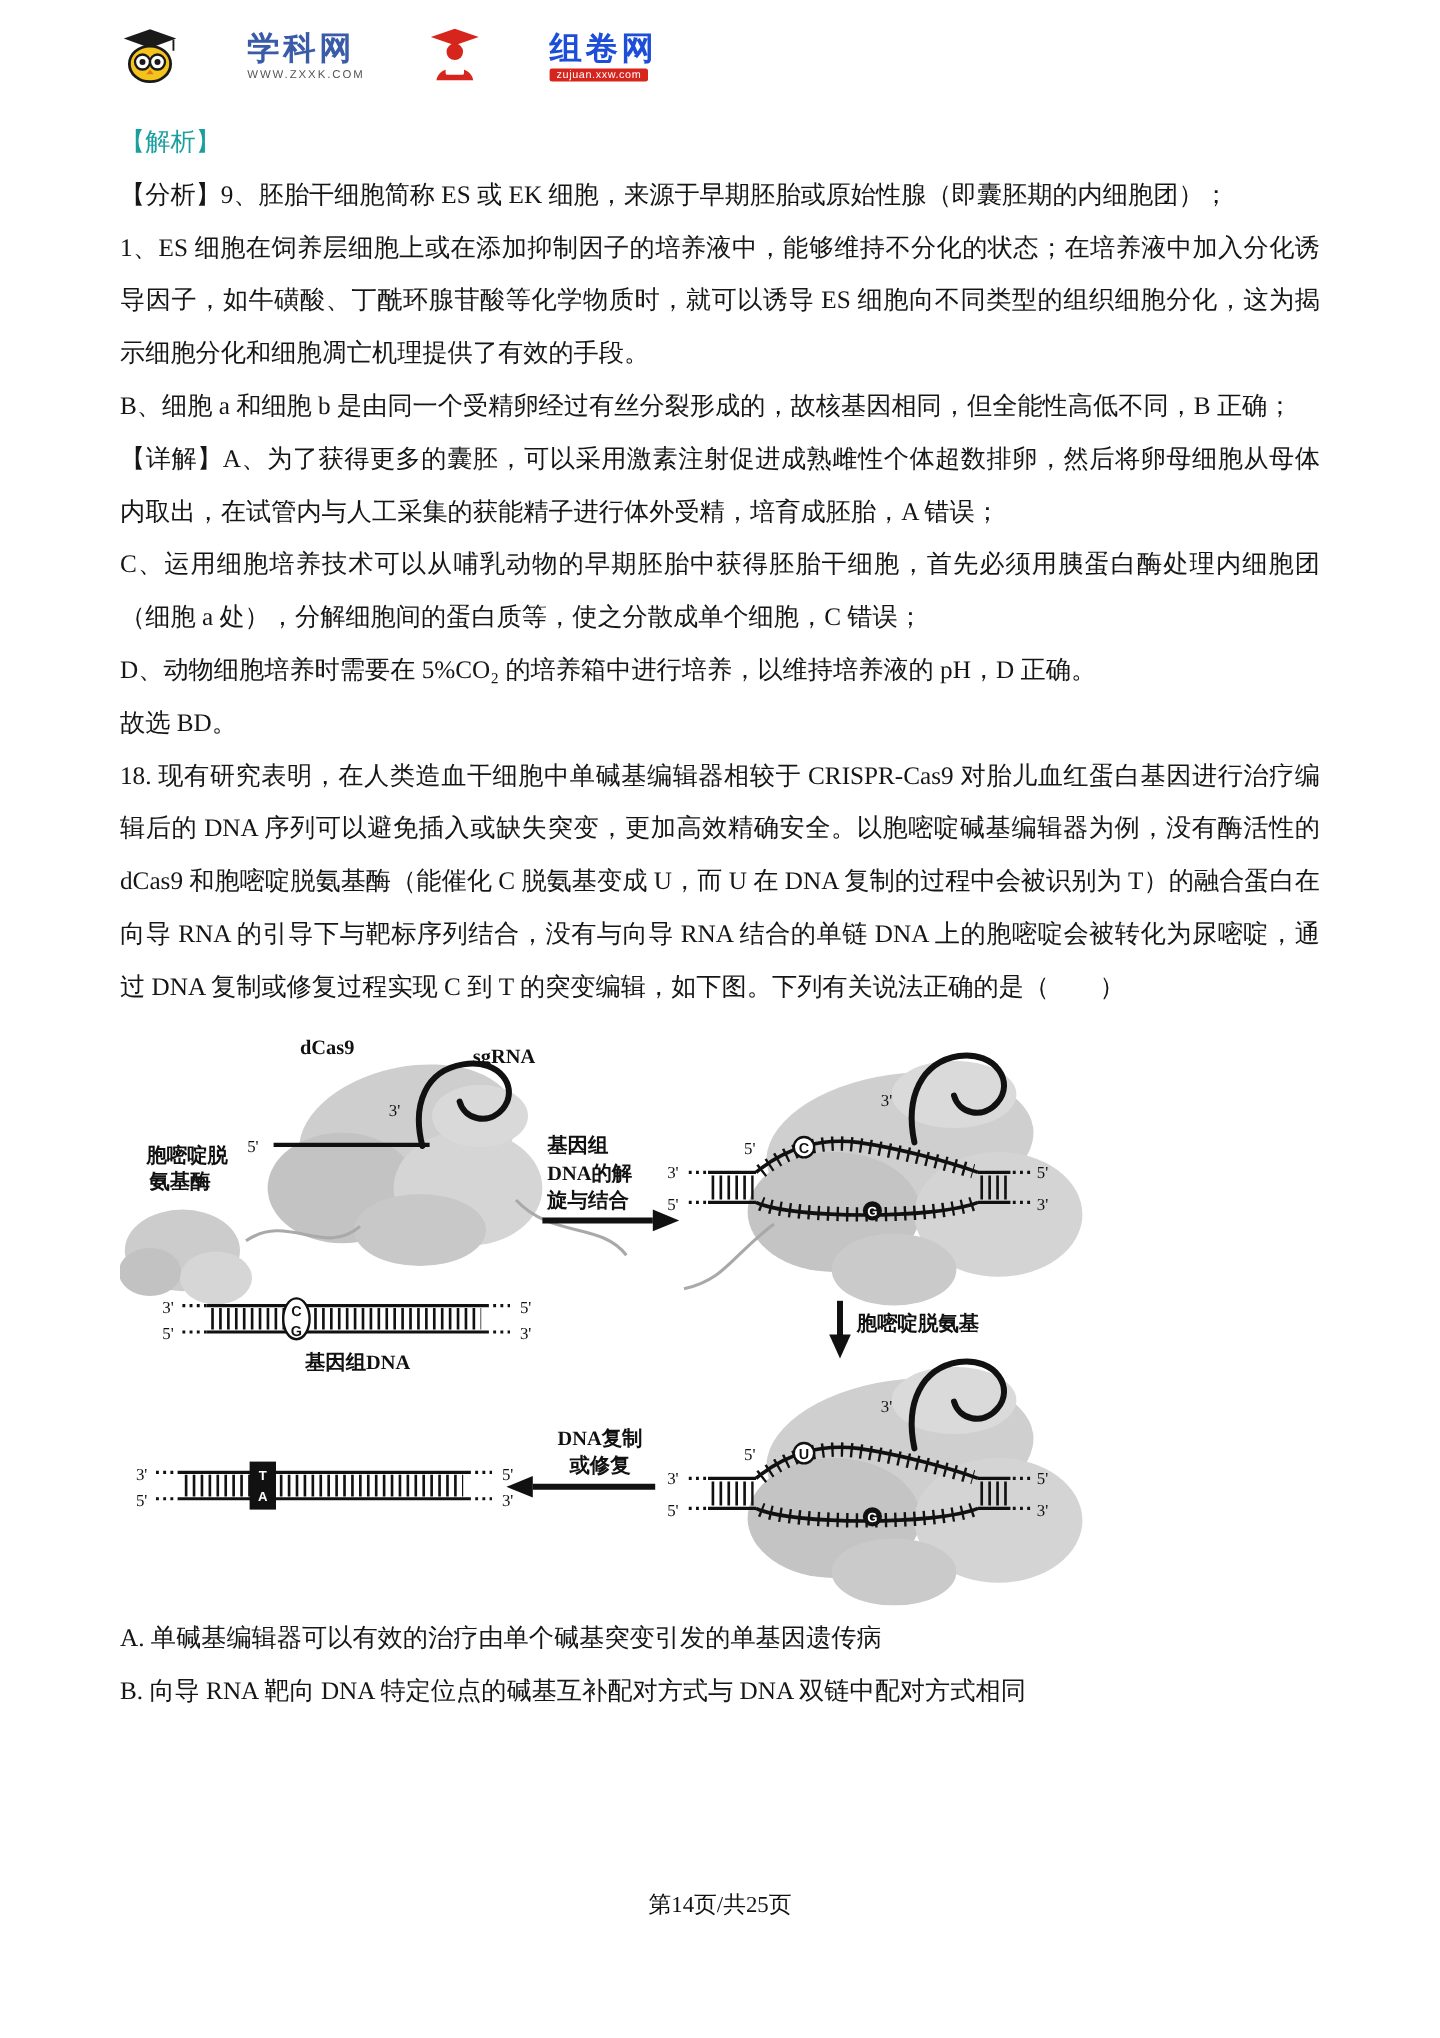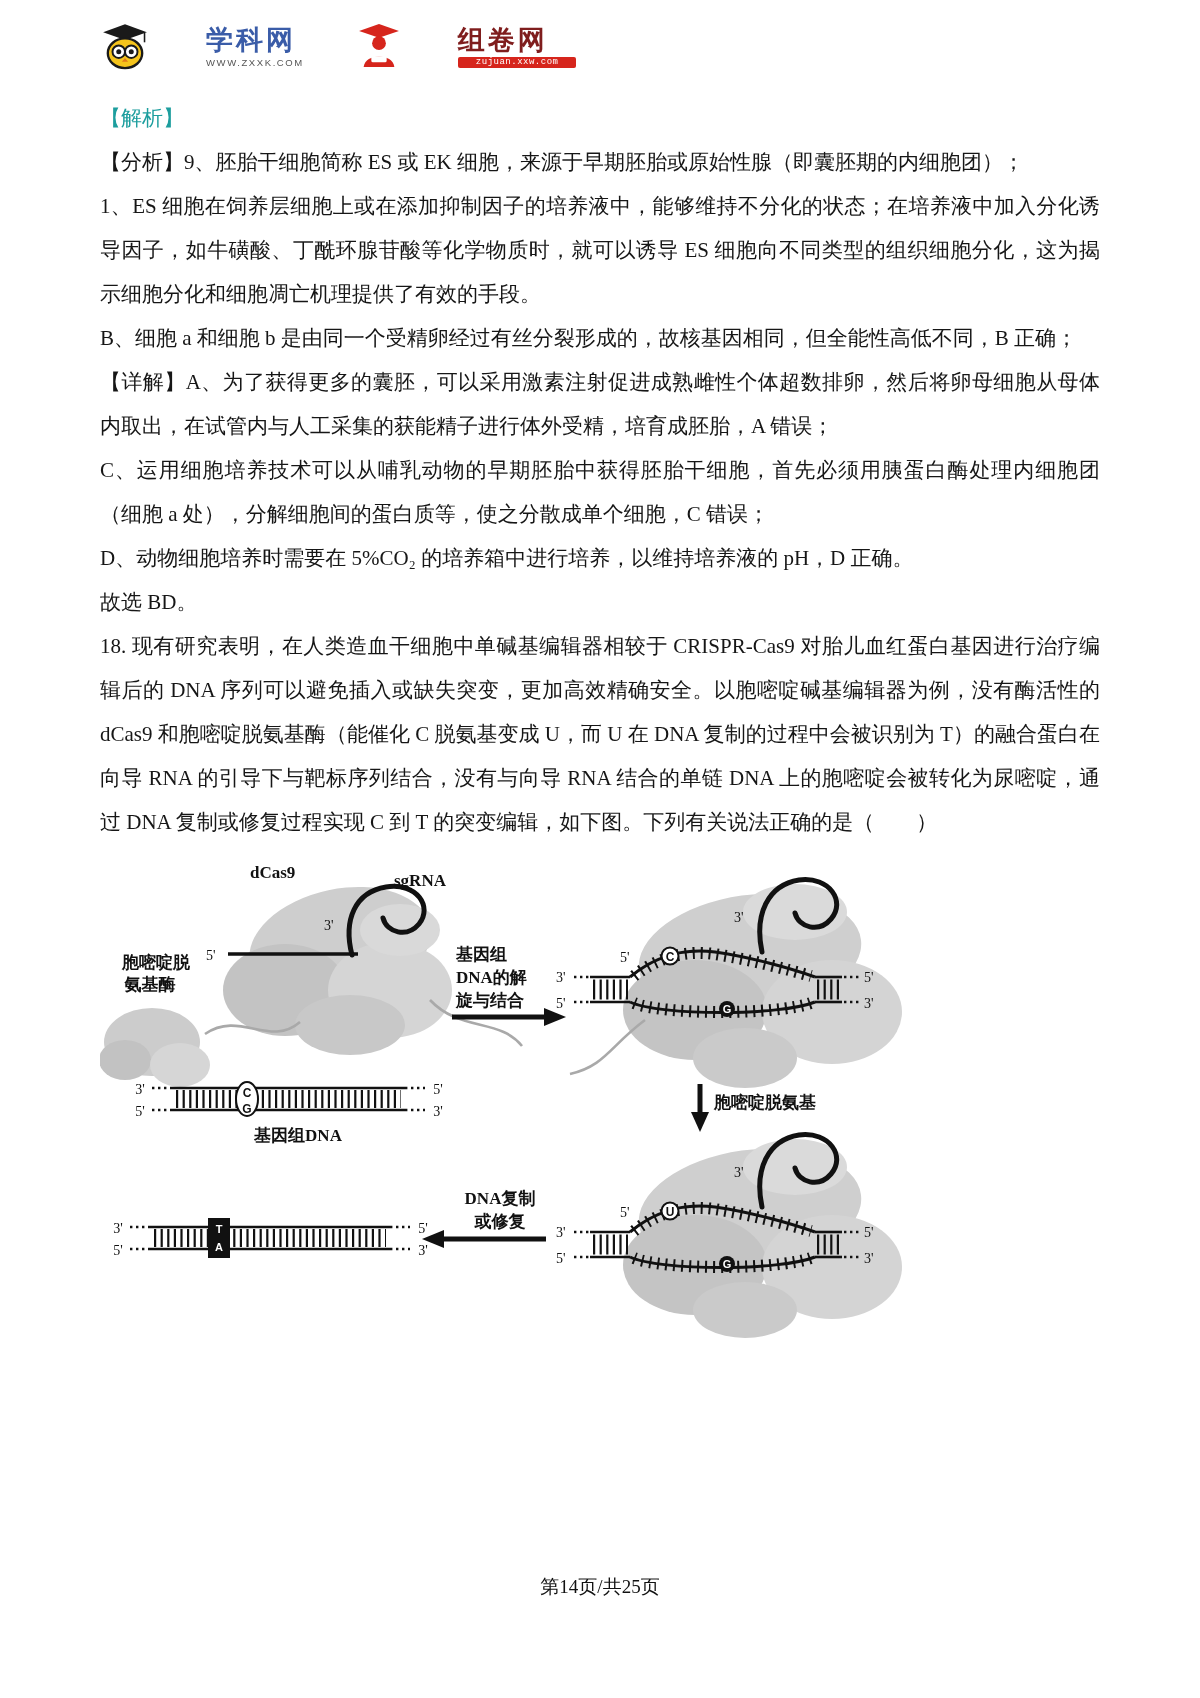--- a/index.html
+++ b/index.html
@@ -9,23 +9,23 @@
         padding:22px 100px 0;overflow:hidden;background:#fff;}
   
   .header{display:flex;align-items:flex-start;gap:52px;height:64px;margin-bottom:10px;}
   .logo{display:flex;align-items:center;gap:9px;}
   .logo-col{display:flex;flex-direction:column;line-height:1.05;margin-left:47px;}
   .xkw-name{font-family:"Liberation Sans",sans-serif;font-weight:bold;font-size:27px;
             color:#3a5ca8;letter-spacing:3px;}
   .xkw-url{font-family:"Liberation Sans",sans-serif;font-size:9.5px;color:#555;
            letter-spacing:1.6px;margin-top:3px;text-align:right;}
   .zjw-name{font-family:"Liberation Sans",sans-serif;font-weight:bold;font-size:27px;
-            color:#7f1d1d;letter-spacing:3px;}
-  .zjw-strip{font-family:Liberation Mono, monospace;font-size:9px;color:#fff;
-             background:#d6251c;border-radius:2px;padding:1px 18px;margin-top:3px;
+            color:#1d4ed8;letter-spacing:3px;}
+  .zjw-strip{font-family:Liberation Sans, sans-serif;font-size:9px;color:#fff;
+             background:#d6251c;border-radius:2px;padding:1px 6px;margin-top:3px;
              align-self:flex-start;letter-spacing:.5px;}
   
   .body-text{width:1000px;font-size:21px;line-height:44px;text-align:justify;}
   .body-text p{margin:0;}
   .section-label{color:#1d9e9e;}
   .diagram-wrap{margin-top:16px;width:1000px;}
   .option-line{font-size:21px;line-height:44px;}
   .option-a{margin-top:14px;}
   .option-b{margin-top:24px;}
   .footer{position:absolute;left:0;right:0;top:1574px;text-align:center;
@@ -243,16 +243,20 @@
         <line class="dots" x1="290" y1="389" x2="310" y2="389"></line>
         <text class="prime" x="323" y="373" text-anchor="middle">5'</text>
         <text class="prime" x="323" y="395" text-anchor="middle">3'</text>
         <rect x="108" y="358" width="22" height="40" fill="#111"></rect>
         <text class="basew" x="119" y="373" text-anchor="middle">T</text>
         <text class="basew" x="119" y="391" text-anchor="middle">A</text>
       </g>
     </svg>
   </div>
 
+  <div class="body-text">
+    <p class="option-line option-a">A. 单碱基编辑器可以有效的治疗由单个碱基突变引发的单基因遗传病</p>
+    <p class="option-line option-b">B. 向导 RNA 靶向 DNA 特定位点的碱基互补配对方式与 DNA 双链中配对方式相同</p>
+  </div>
 
   <div class="footer">第14页/共25页</div>
 
 </div>
 
 </body></html>

